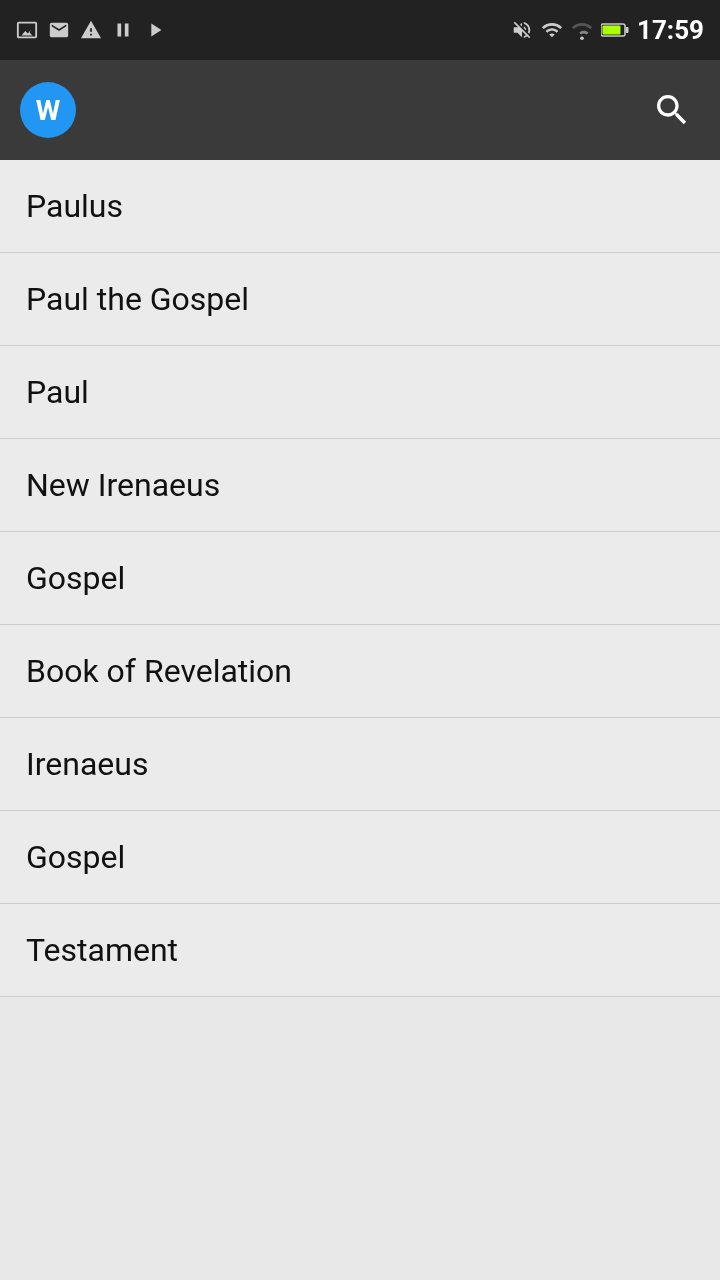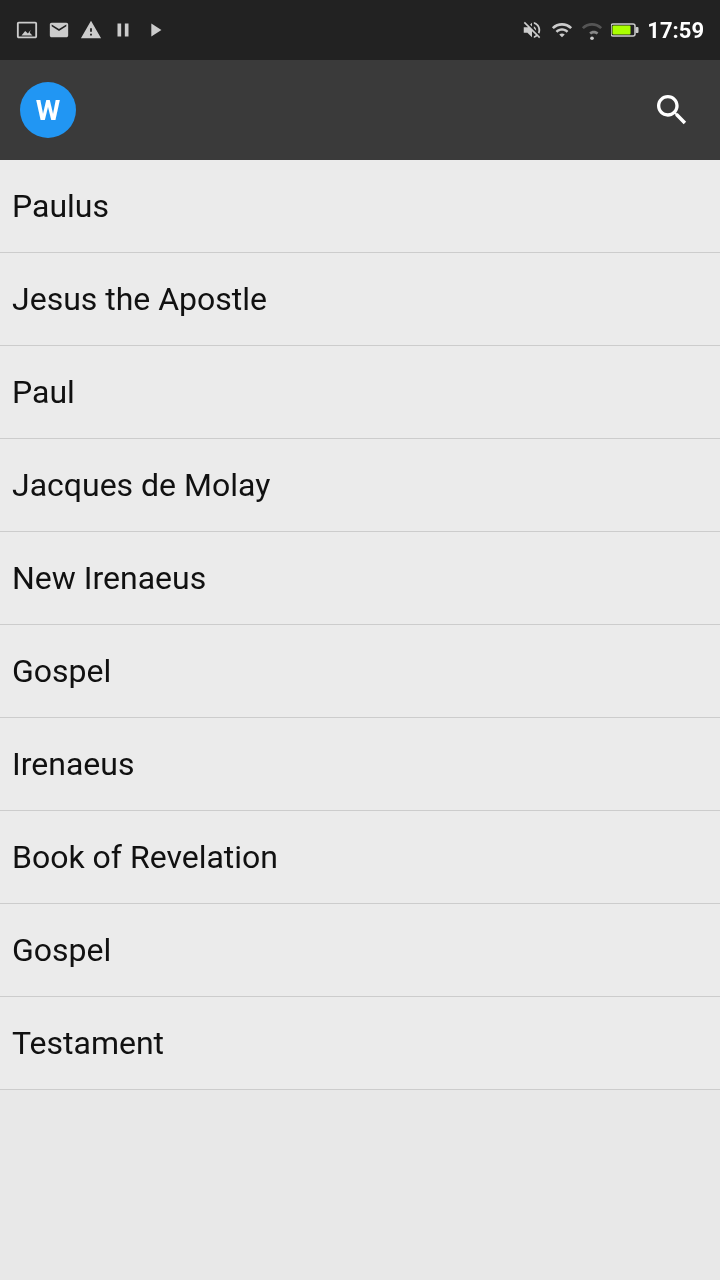--- a/index.html
+++ b/index.html
@@ -35,21 +35,21 @@
     }
 
     .status-bar-right {
       display: flex;
       align-items: center;
       gap: 8px;
     }
 
     .status-time {
       color: #ffffff;
-      font-size: 22px;
+      font-size: 26px;
       font-weight: bold;
     }
 
     
     .app-bar {
       width: 720px;
       height: 100px;
       background-color: #3a3a3a;
       display: flex;
       align-items: center;
@@ -87,21 +87,21 @@
       width: 720px;
       background-color: #e8e8e8;
     }
 
     .list-item {
       width: 720px;
       min-height: 93px;
       background-color: #ebebeb;
       display: flex;
       align-items: center;
-      padding: 0 12px;
+      padding: 0 26px;
       border-bottom: 1px solid #cccccc;
       cursor: pointer;
     }
 
     .list-item-text {
       font-size: 32px;
       color: #111111;
       font-weight: 400;
     }
   </style>
@@ -166,39 +166,36 @@
       <path d="M15.5 14h-.79l-.28-.27C15.41 12.59 16 11.11 16 9.5 16 5.91 13.09 3 9.5 3S3 5.91 3 9.5 5.91 16 9.5 16c1.61 0 3.09-.59 4.23-1.57l.27.28v.79l5 4.99L20.49 19l-4.99-5zm-6 0C7.01 14 5 11.99 5 9.5S7.01 5 9.5 5 14 7.01 14 9.5 11.99 14 9.5 14z"></path>
     </svg>
   </button>
 </div>
 
 <div class="list-container">
 <div class="list-item">
       <span class="list-item-text">Paulus</span>
     </div>
     <div class="list-item">
-      <span class="list-item-text">Jesus the Apostle</span>
+      <span class="list-item-text">Paul the Gospel</span>
     </div>
     <div class="list-item">
       <span class="list-item-text">Paul</span>
     </div>
     <div class="list-item">
-      <span class="list-item-text">Jacques de Molay</span>
-    </div>
-    <div class="list-item">
       <span class="list-item-text">New Irenaeus</span>
     </div>
     <div class="list-item">
       <span class="list-item-text">Gospel</span>
     </div>
     <div class="list-item">
+      <span class="list-item-text">Book of Revelation</span>
+    </div>
+    <div class="list-item">
       <span class="list-item-text">Irenaeus</span>
     </div>
     <div class="list-item">
-      <span class="list-item-text">Book of Revelation</span>
-    </div>
-    <div class="list-item">
       <span class="list-item-text">Gospel</span>
     </div>
     <div class="list-item">
       <span class="list-item-text">Testament</span>
     </div>
   </div>
 
 </body></html>

